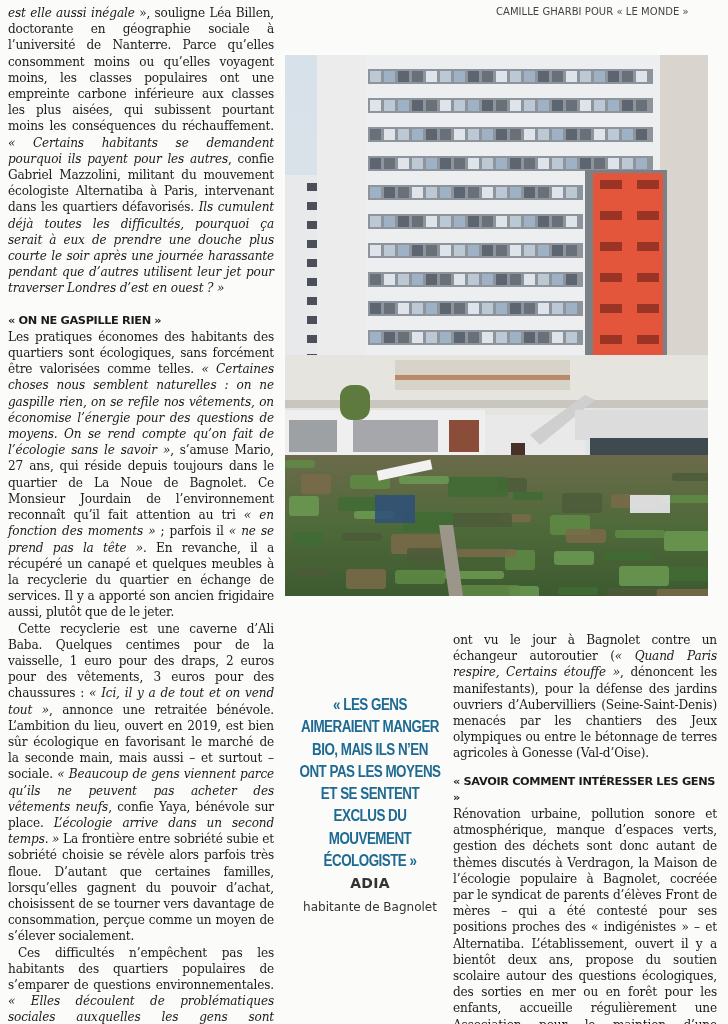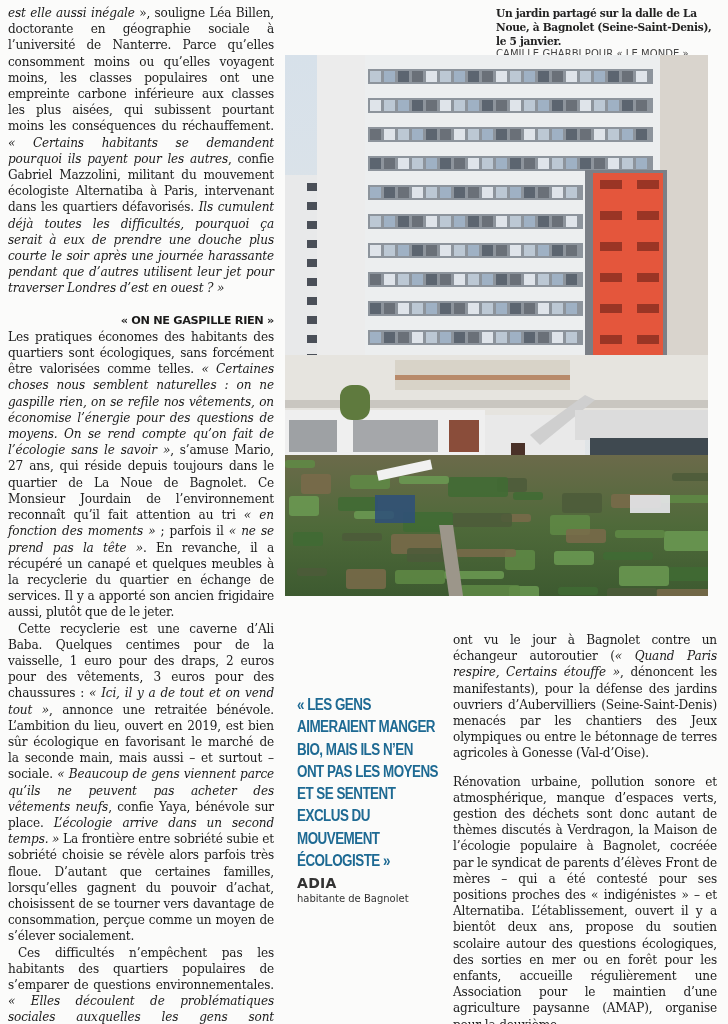--- a/index.html
+++ b/index.html
@@ -9,48 +9,47 @@
     font-family: "DejaVu Serif", serif;
     color: #1b1b1b;
     position: relative;
   }
   .col { position: absolute; font-size: 12.1px; line-height: 16.2px; text-align: justify; hyphens: manual; letter-spacing: -0.15px; }
   .col-left { left: 8px; top: 5px; width: 266px; }
   .col-right { left: 453px; top: 632px; width: 264px; }
   .col p { margin: 0; }
   .col p.indent { text-indent: 10px; }
   .col i, .col em { }
-  .subhead { font-family: "DejaVu Sans", sans-serif; font-weight: bold; font-size: 11.3px; letter-spacing: -0.35px; text-align: right; margin: 0; line-height: 16.2px; }
+  .subhead { font-family: "DejaVu Sans", sans-serif; font-weight: bold; font-size: 11.3px; letter-spacing: -0.35px; text-align: left; margin: 0; line-height: 16.2px; }
   .gap { height: 16px; }
 
   .caption { position: absolute; left: 496px; top: 6px; width: 222px; text-align: left; }
   .caption .ctext { font-family: "DejaVu Serif", serif; font-weight: bold; font-size: 10.6px; line-height: 14px; letter-spacing: -0.3px; color: #222; margin: 0; }
   .caption .credit { font-family: "DejaVu Sans", sans-serif; font-size: 10px; letter-spacing: 0.05px; color: #444; margin-top: 0; }
 
   .photo { position: absolute; left: 285px; top: 55px; width: 423px; height: 541px; overflow: hidden; background: #d9dadb; }
 
-  .pullquote { position: absolute; left: 297px; top: 694px; width: 160px; text-align: left; }
+  .pullquote { position: absolute; left: 290px; top: 694px; width: 160px; text-align: center; }
   .pq-text { font-family: "Liberation Sans", sans-serif; font-weight: bold; font-size: 15.6px; line-height: 22.3px; color: #1e6a93; letter-spacing: -0.6px; transform: scaleX(0.86); transform-origin: center top; margin: 0; white-space: pre-line; width: 186px; margin-left: -13px; }
   .pq-author { font-family: "DejaVu Sans", sans-serif; font-weight: bold; font-size: 14px; color: #333; margin-top: 3px; letter-spacing: 0.3px; }
-  .pq-role { font-family: "DejaVu Sans", sans-serif; font-size: 10px; color: #333; margin-top: 2px; }
+  .pq-role { font-family: "DejaVu Sans", sans-serif; font-size: 12px; color: #333; margin-top: 9px; }
 </style>
 </head>
 <body>
 
 <div class="col col-left">
   <p><i>est elle aussi inégale</i><span> », souligne Léa Billen, doctorante en géographie sociale à l’université de Nanterre. Parce qu’elles consomment moins ou qu’elles voyagent moins, les classes populaires ont une empreinte carbone inférieure aux classes les plus aisées, qui subissent pourtant moins les conséquences du réchauffement. </span><i>« Certains habitants se demandent pourquoi ils payent pour les autres</i><span>, confie Gabriel Mazzolini, militant du mouvement écologiste Alternatiba à Paris, intervenant dans les quartiers défavorisés. </span><i>Ils cumulent déjà toutes les difficultés, pourquoi ça serait à eux de prendre une douche plus courte le soir après une journée harassante pendant que d’autres utilisent leur jet pour traverser Londres d’est en ouest ? »</i></p>
   <div class="gap"></div>
   <p class="subhead">« ON NE GASPILLE RIEN »</p>
   <p><span>Les pratiques économes des habitants des quartiers sont écologiques, sans forcément être valorisées comme telles. </span><i>« Certaines choses nous semblent naturelles : on ne gaspille rien, on se refile nos vêtements, on économise l’énergie pour des questions de moyens. On se rend compte qu’on fait de l’écologie sans le savoir »</i><span>, s’amuse Mario, 27 ans, qui réside depuis toujours dans le quartier de La Noue de Bagnolet. Ce Monsieur Jourdain de l’environnement reconnaît qu’il fait attention au tri </span><i>« en fonction des moments »</i><span> ; parfois il </span><i>« ne se prend pas la tête »</i><span>. En revanche, il a récupéré un canapé et quelques meubles à la recyclerie du quartier en échange de services. Il y a apporté son ancien frigidaire aussi, plutôt que de le jeter.</span></p>
   <p class="indent"><span>Cette recyclerie est une caverne d’Ali Baba. Quelques centimes pour de la vaisselle, 1 euro pour des draps, 2 euros pour des vêtements, 3 euros pour des chaussures : </span><i>« Ici, il y a de tout et on vend tout »</i><span>, annonce une retraitée bénévole. L’ambition du lieu, ouvert en 2019, est bien sûr écologique en favorisant le marché de la seconde main, mais aussi – et surtout – sociale. </span><i>« Beaucoup de gens viennent parce qu’ils ne peuvent pas acheter des vêtements neufs</i><span>, confie Yaya, bénévole sur place. </span><i>L’écologie arrive dans un second temps. »</i><span> La frontière entre sobriété subie et sobriété choisie se révèle alors parfois très floue. D’autant que certaines familles, lorsqu’elles gagnent du pouvoir d’achat, choisissent de se tourner vers davantage de consommation, perçue comme un moyen de s’élever socialement.</span></p>
   <p class="indent"><span>Ces difficultés n’empêchent pas les habitants des quartiers populaires de s’emparer de questions environnementales. </span><i>« Elles découlent de problématiques sociales auxquelles les gens sont confrontés, alors forcément ils y réfléchissent »</i></p>
 </div>
 
 <div class="caption">
-  <p class="ctext">Un jardin partagé sur la dalle de La Noue, à Bagnolet (Seine-Saint-Denis), le 5 janvier.</p>
   <div class="credit">CAMILLE GHARBI POUR « LE MONDE »</div>
 </div>
 
 <div class="photo" title="Tour d'habitation et jardin partagé sur la dalle de La Noue">
   <svg width="423" height="541" viewBox="0 0 423 541" xmlns="http://www.w3.org/2000/svg">
     <defs>
       <linearGradient id="sky" x1="0" y1="0" x2="0" y2="1">
         <stop offset="0" stop-color="#d7e1ea"></stop>
         <stop offset="1" stop-color="#e4e6e6"></stop>
       </linearGradient>
@@ -371,14 +370,15 @@
 EXCLUS DU
 MOUVEMENT
 ÉCOLOGISTE »</p>
   <div class="pq-author">ADIA</div>
   <div class="pq-role">habitante de Bagnolet</div>
 </div>
 
 <div class="col col-right">
   <p><span>ont vu le jour à Bagnolet contre un échangeur autoroutier (</span><i>« Quand Paris respire, Certains étouffe »</i><span>, dénoncent les manifestants), pour la défense des jardins ouvriers d’Aubervilliers (Seine-Saint-Denis) menacés par les chantiers des Jeux olympiques ou entre le bétonnage de terres agricoles à Gonesse (Val-d’Oise).</span></p>
   <div class="gap" style="height:12px"></div>
+  <p class="subhead">« SAVOIR COMMENT INTÉRESSER LES GENS »</p>
   <p><span>Rénovation urbaine, pollution sonore et atmosphérique, manque d’espaces verts, gestion des déchets sont donc autant de thèmes discutés à Verdragon, la Maison de l’écologie populaire à Bagnolet, cocréée par le syndicat de parents d’élèves Front de mères – qui a été contesté pour ses positions proches des « indigénistes » – et Alternatiba. L’établissement, ouvert il y a bientôt deux ans, propose du soutien scolaire autour des questions écologiques, des sorties en mer ou en forêt pour les enfants, accueille régulièrement une Association pour le maintien d’une agriculture paysanne (AMAP), organise pour la deuxième</span></p>
 </div>
 
 </body></html>

